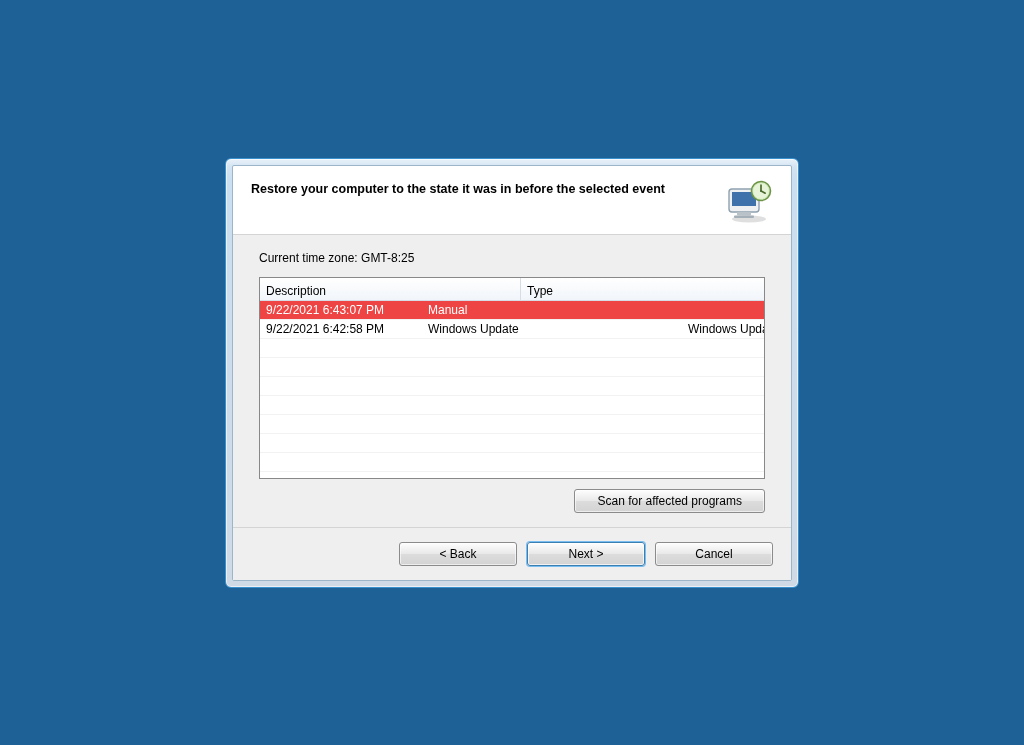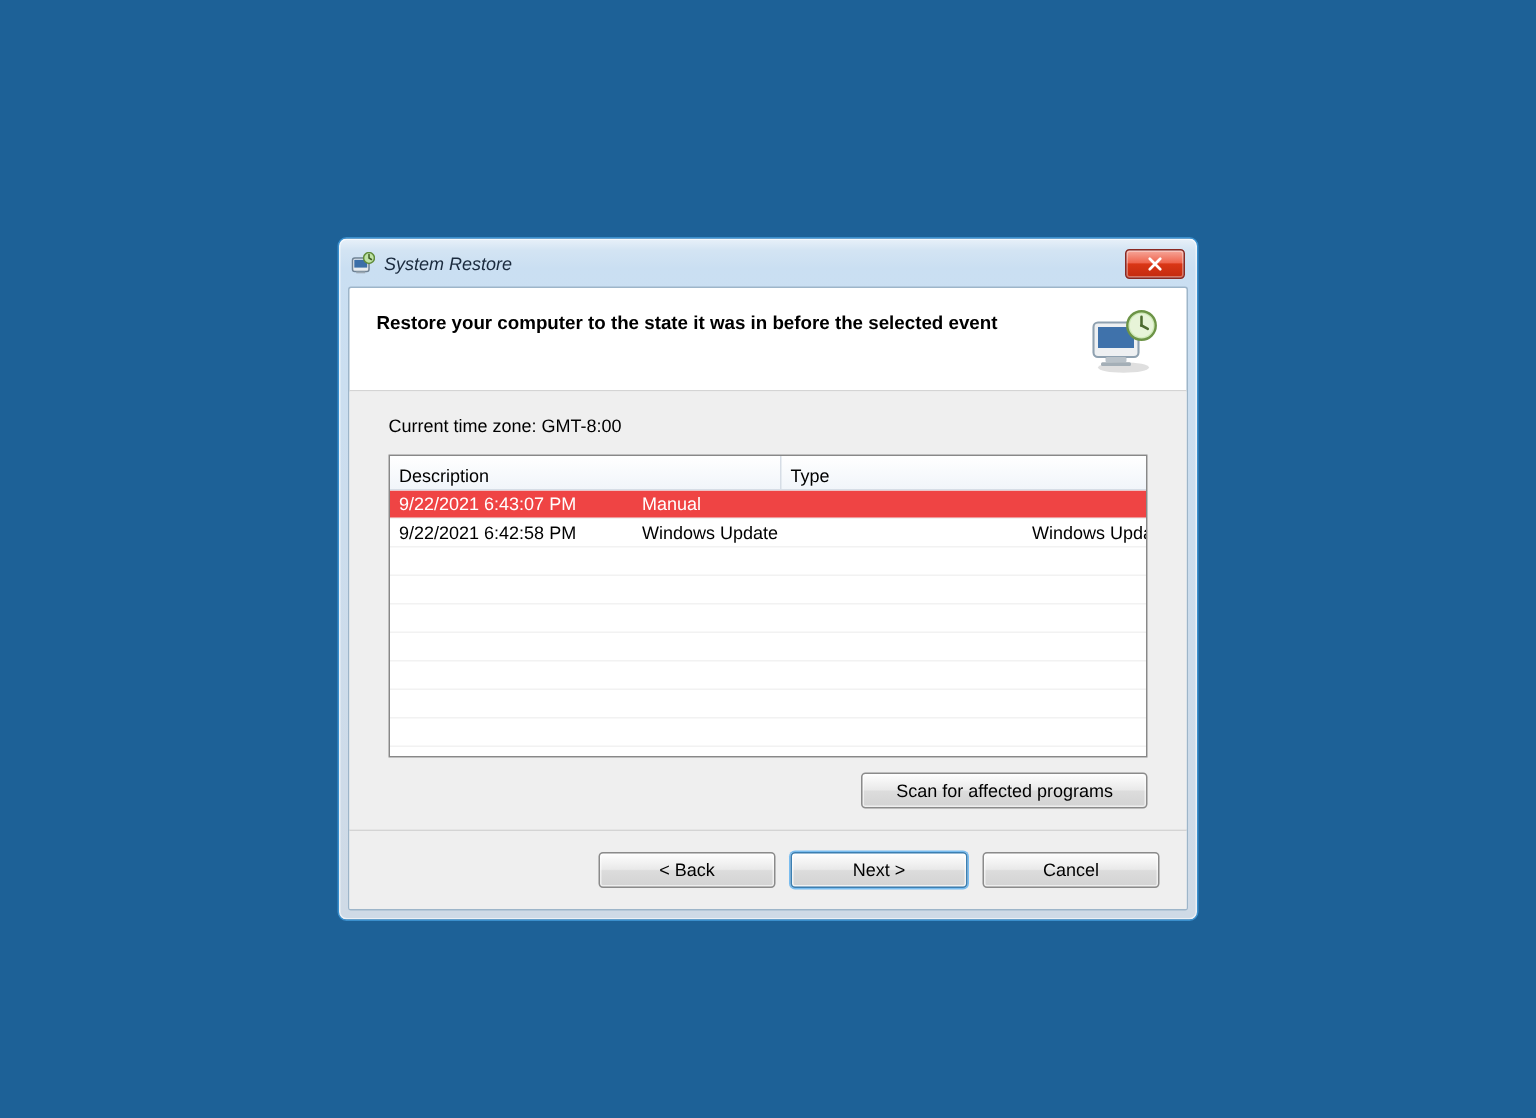--- a/index.html
+++ b/index.html
@@ -187,38 +187,20 @@
       border:1px solid #3c7fb1;
       box-shadow:0 0 0 1px #7abdf0, inset 0 0 0 1px rgba(255,255,255,.7);
     }
     .w-btn.fixed{min-width:72px;}
   </style>
 </head>
 <body>
 
 <div class="dialog">
 
-  <div class="titlebar">
-    <span class="app-icon">
-      <svg viewBox="0 0 16 16">
-        <rect x="1" y="4" width="11" height="9" rx="1.5" fill="#e8ecef" stroke="#6f8294" stroke-width="1"></rect>
-        <rect x="2.2" y="5.2" width="8.6" height="5.2" fill="#3b6fa8"></rect>
-        <rect x="3.5" y="13" width="6" height="1.2" fill="#9aa7b2"></rect>
-        <circle cx="12" cy="4" r="3.6" fill="#bfe3a5" stroke="#5f8b3a" stroke-width="1"></circle>
-        <path d="M12 1.6 V4 L13.6 5" stroke="#3e5d25" stroke-width="1" fill="none" stroke-linecap="round"></path>
-      </svg>
-    </span>
-    <span class="title-text">System Restore</span>
-    <span class="spacer"></span>
-    <span class="close-btn">
-      <svg viewBox="0 0 10 10">
-        <path d="M1.5 1.5 L8.5 8.5 M8.5 1.5 L1.5 8.5" stroke="#fff" stroke-width="1.8" stroke-linecap="round"></path>
-      </svg>
-    </span>
-  </div>
 
   <div class="client">
 
     <div class="banner">
       <div class="banner-title">Restore your computer to the state it was in before the selected event</div>
       <div class="banner-icon">
         <svg viewBox="0 0 48 44">
           <ellipse cx="24" cy="39" rx="17" ry="3.5" fill="#c9c9c9" opacity=".6"></ellipse>
           <rect x="4" y="9" width="30" height="23" rx="3" fill="#eef0f2" stroke="#8fa1b0" stroke-width="1.4"></rect>
           <rect x="7" y="12" width="24" height="14" fill="#3f72ab"></rect>
@@ -227,21 +209,21 @@
           <circle cx="36" cy="11" r="9.5" fill="#cfe9b8" stroke="#6d9447" stroke-width="1.6"></circle>
           <circle cx="36" cy="11" r="7.8" fill="#e7f4d8"></circle>
           <path d="M36 5.2 V11 L40.2 13.2" stroke="#4d6b30" stroke-width="1.7" fill="none" stroke-linecap="round"></path>
           <circle cx="36" cy="11" r="1" fill="#4d6b30"></circle>
         </svg>
       </div>
     </div>
     <div class="banner-sep"></div>
 
     <div class="body">
-      <div class="timezone">Current time zone: GMT-8:00</div>
+      <div class="timezone">Current time zone: GMT-8:25</div>
 
       <div class="grid">
         <div class="grid-head">
           <div class="gh c1">
             <span>Description</span>
           </div>
           <div class="gh c2">
             <span>Type</span>
           </div>
         </div>

